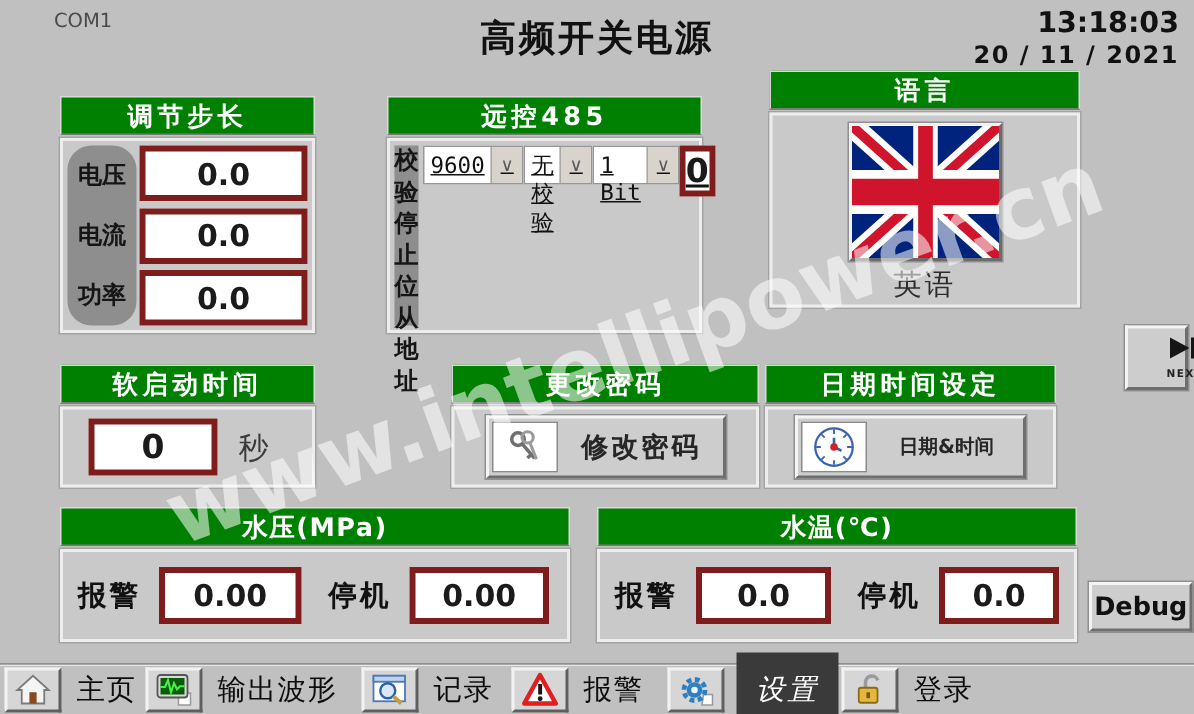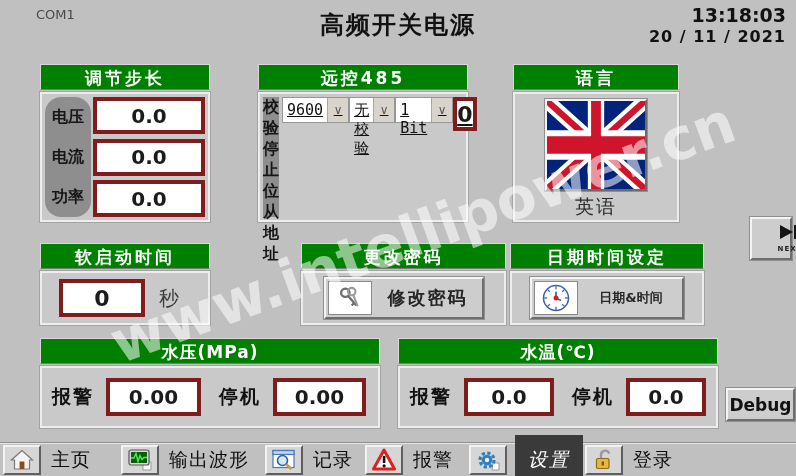--- a/index.html
+++ b/index.html
@@ -150,21 +150,21 @@
       </div>
       <div class="dropdown">
         <span class="ddtext">1 Bit</span>
         <span class="ddarrow">∨</span>
       </div>
       <div class="numfield addrfield">0</div>
     </div>
   </div>
 </div>
 
-<div class="gpanel" style="left:513px; top:64px; width:166px;border-radius:13px;">
+<div class="gpanel" style="left:513px; top:47px; width:207px;border-radius:13px;">
   <div class="ghead">语言</div>
   <div class="gbody lang-body">
     <div class="flag-btn">
       <svg viewBox="0 0 60 30" preserveAspectRatio="none">
         <rect width="60" height="30" fill="#00247d"></rect>
         <path d="M0,0 L60,30 M60,0 L0,30" stroke="#fff" stroke-width="6"></path>
         <path d="M0,0 L60,30 M60,0 L0,30" stroke="#cf142b" stroke-width="2.6"></path>
         <path d="M30,0 V30 M0,15 H60" stroke="#fff" stroke-width="10"></path>
         <path d="M30,0 V30 M0,15 H60" stroke="#cf142b" stroke-width="6"></path>
       </svg>
@@ -265,21 +265,21 @@
   <div class="titem" style="margin-left:3px;">
     <span class="ticon">
       <svg width="26" height="24" viewBox="0 0 24 24">
         <polygon points="12,2.5 1.5,12 4.5,12 4.5,21 19.5,21 19.5,12 22.5,12" fill="#f4f4f4" stroke="#7a7a7a" stroke-width="1.2"></polygon>
         <rect x="9.6" y="13.5" width="4.8" height="7.5" fill="#8a4a1f"></rect>
       </svg>
     </span>
     <span class="tlabel">主页</span>
   </div>
 
-  <div class="titem" style="margin-left:24px;">
+  <div class="titem" style="margin-left:0;">
     <span class="ticon">
       <svg width="26" height="24" viewBox="0 0 24 24">
         <path d="M15,14 h8 v8 h-8 z" fill="#fdfdfd" stroke="#999" stroke-width="1"></path>
         <rect x="1" y="2" width="20" height="15" rx="2" fill="#d9d9d9" stroke="#555" stroke-width="1.2"></rect>
         <rect x="3" y="4" width="16" height="11" fill="#0b5c0b"></rect>
         <polyline points="3,10 6,10 8,5.5 10,13.5 12,7.5 14,11.5 16,9.5 19,9.5" fill="none" stroke="#49ef49" stroke-width="1.4"></polyline>
       </svg>
     </span>
     <span class="tlabel">输出波形</span>
   </div>

